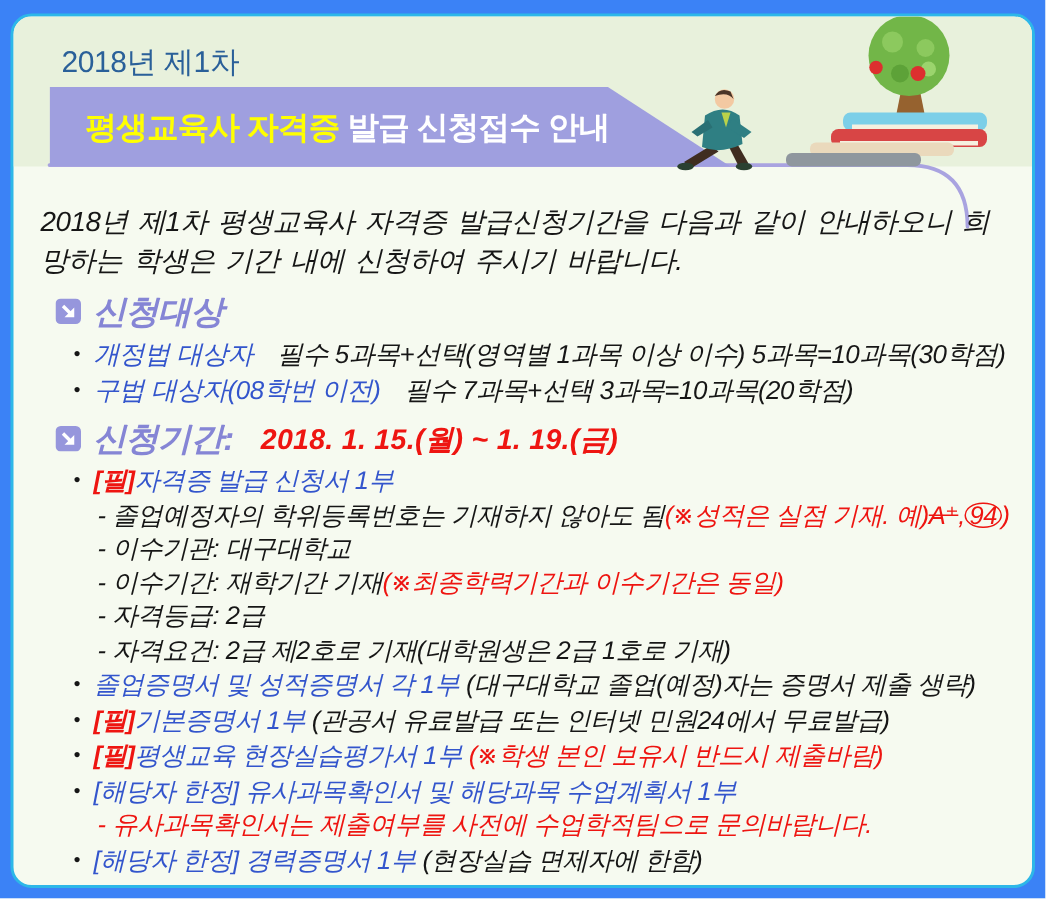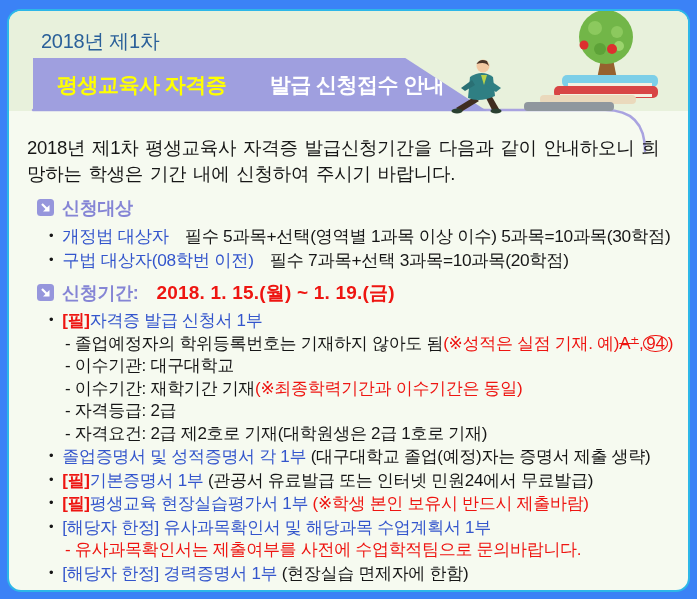--- a/index.html
+++ b/index.html
@@ -18,29 +18,29 @@
          background:var(--content-bg);overflow:hidden;}
   .header-strip{position:absolute;top:0;left:0;right:0;height:100px;background:var(--header-bg);}
   .edition{position:absolute;left:32px;top:17px;font-size:20px;color:var(--edition-blue);
            letter-spacing:-0.3px;}
   .banner{position:absolute;left:24px;top:47px;width:454px;height:53px;
           background:var(--banner-purple);
           clip-path:polygon(0 0,82% 0,100% 100%,0 100%);
           display:flex;align-items:center;padding-left:24px;box-sizing:border-box;}
   .banner .t{font-size:21px;font-weight:700;letter-spacing:-0.5px;white-space:pre;}
   .banner .t-yellow{color:var(--title-yellow);}
-  .banner .t-white{color:var(--title-white);margin-left:38px;}
+  .banner .t-white{color:var(--title-white);}
   .pline{position:absolute;top:0;left:0;pointer-events:none;}
   .illus{position:absolute;top:0;right:16px;pointer-events:none;}
   .content{position:absolute;top:100px;left:0;right:0;bottom:0;
-           padding:24px 12px 0 18px;box-sizing:border-box;}
+           padding:24px 12px 0 18px;box-sizing:border-box;font-style:italic;}
   .intro{margin:0 0 8px 0;font-size:18.5px;line-height:26px;color:var(--text-black);
          letter-spacing:-0.3px;word-spacing:2px;max-width:640px;}
   .hline{display:flex;align-items:center;gap:8px;padding-left:10px;height:25px;margin-bottom:4px;}
-  .h-text{color:var(--heading-purple);font-weight:700;font-size:18px;letter-spacing:-0.3px;}
+  .h-text{color:var(--heading-purple);font-weight:700;font-size:22px;letter-spacing:-0.3px;}
   .h-date{color:var(--red);font-weight:700;font-size:19px;margin-left:10px;letter-spacing:0.2px;}
   .h-icon{width:17px;height:17px;display:inline-block;}
   .subheading{padding-left:12px;font-size:18px;line-height:24px;letter-spacing:-0.3px;
               margin-bottom:3px;white-space:pre-wrap;}
   .line{padding-left:22px;line-height:24px;font-size:17.3px;letter-spacing:-0.3px;
         color:var(--text-black);white-space:pre-wrap;}
   .doc .line{line-height:22.5px;font-size:17px;}
   .line.dash{padding-left:38px;}
   .gap-sm{height:8px;}
   .s-bullet{color:var(--text-black);margin-right:9px;font-size:13px;vertical-align:2px;}

